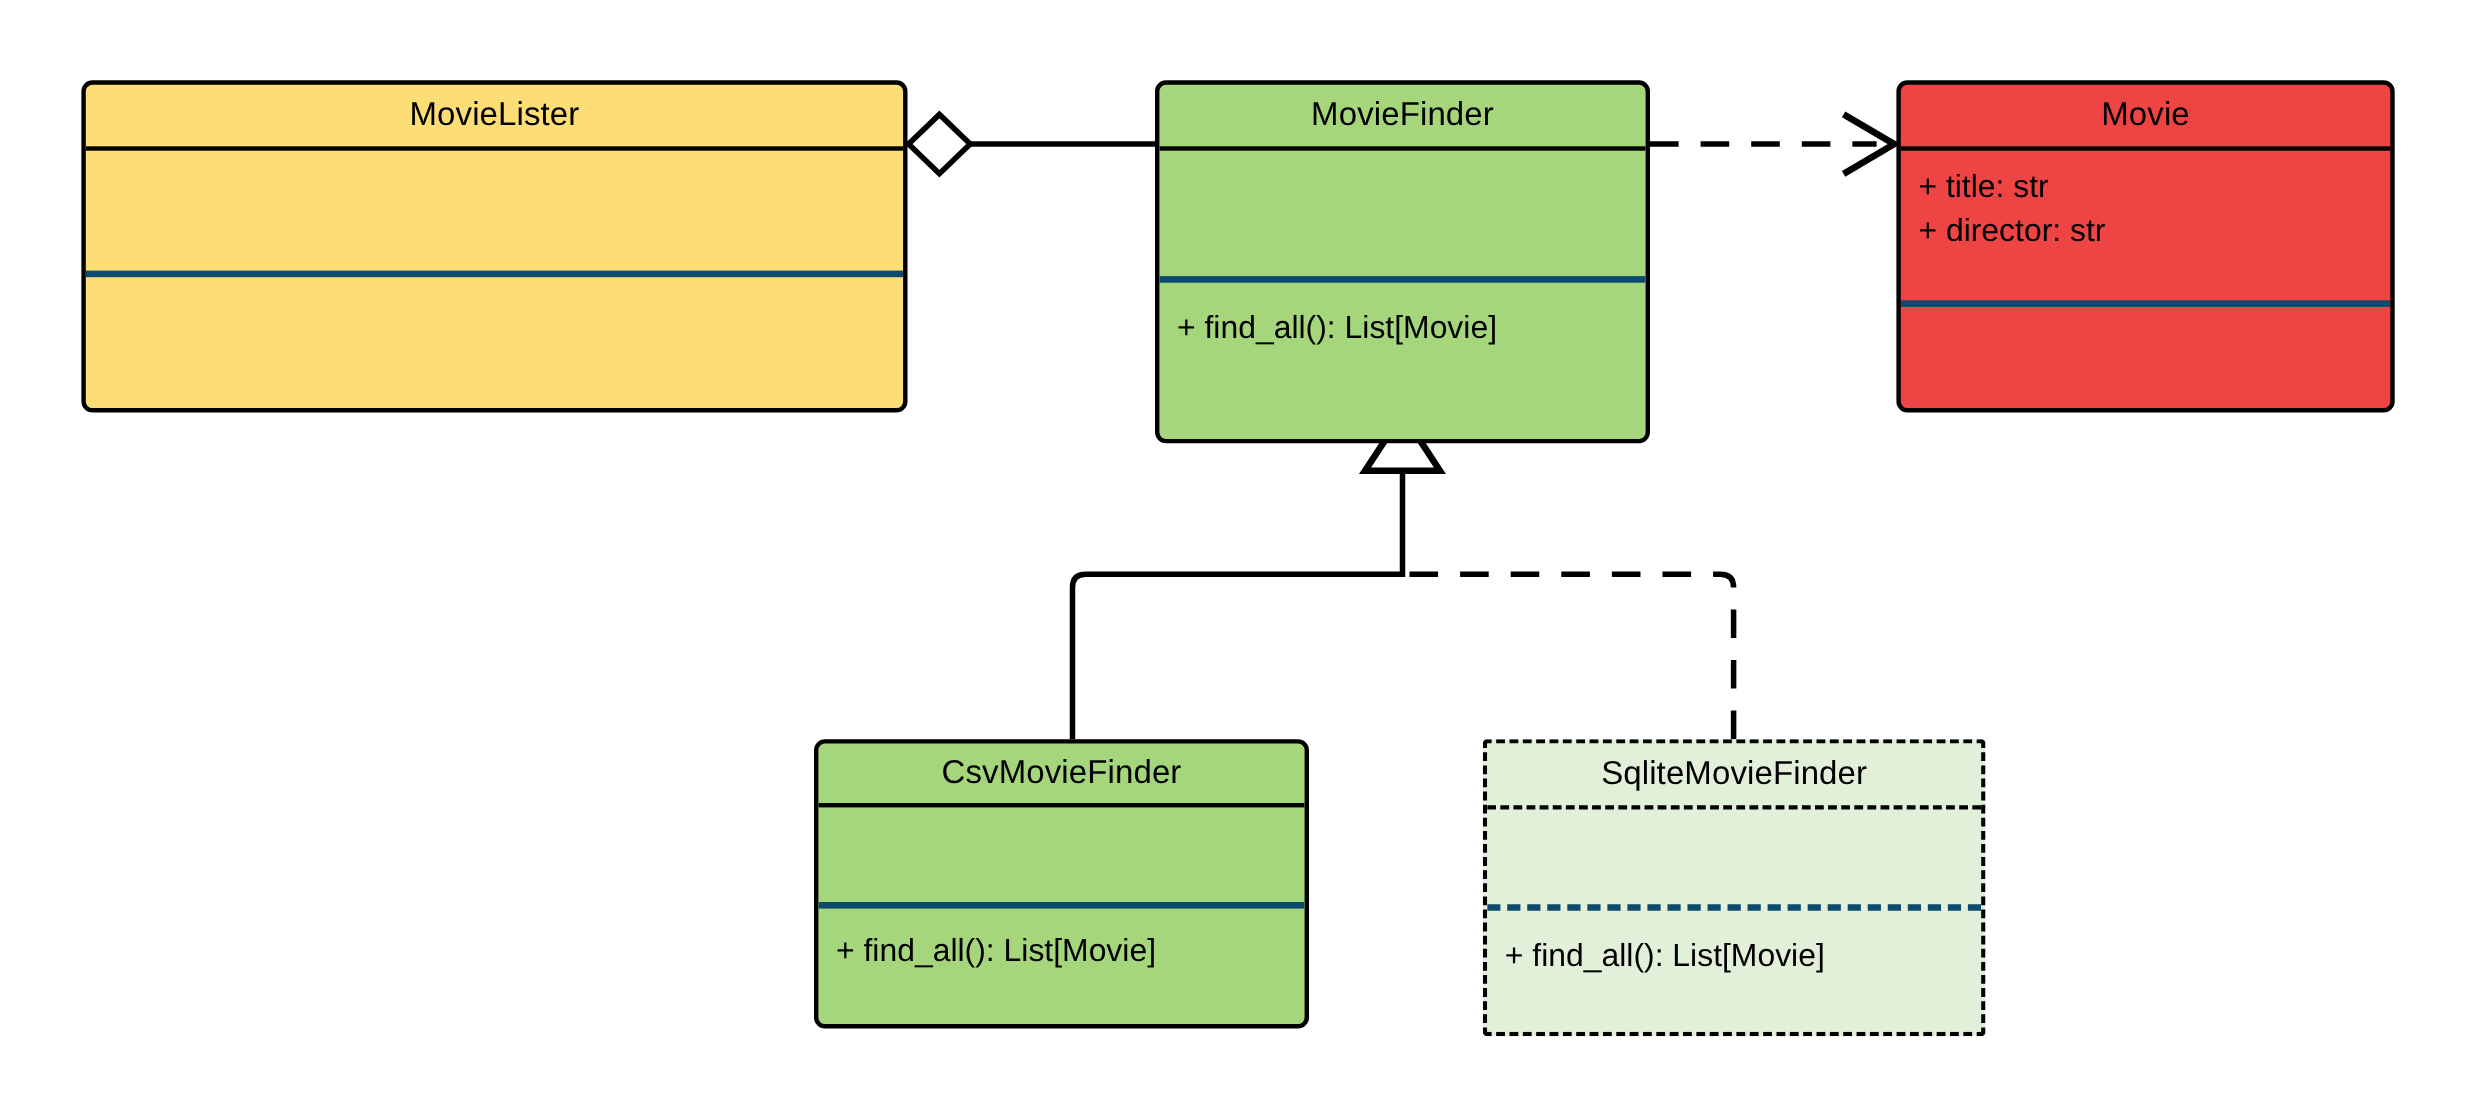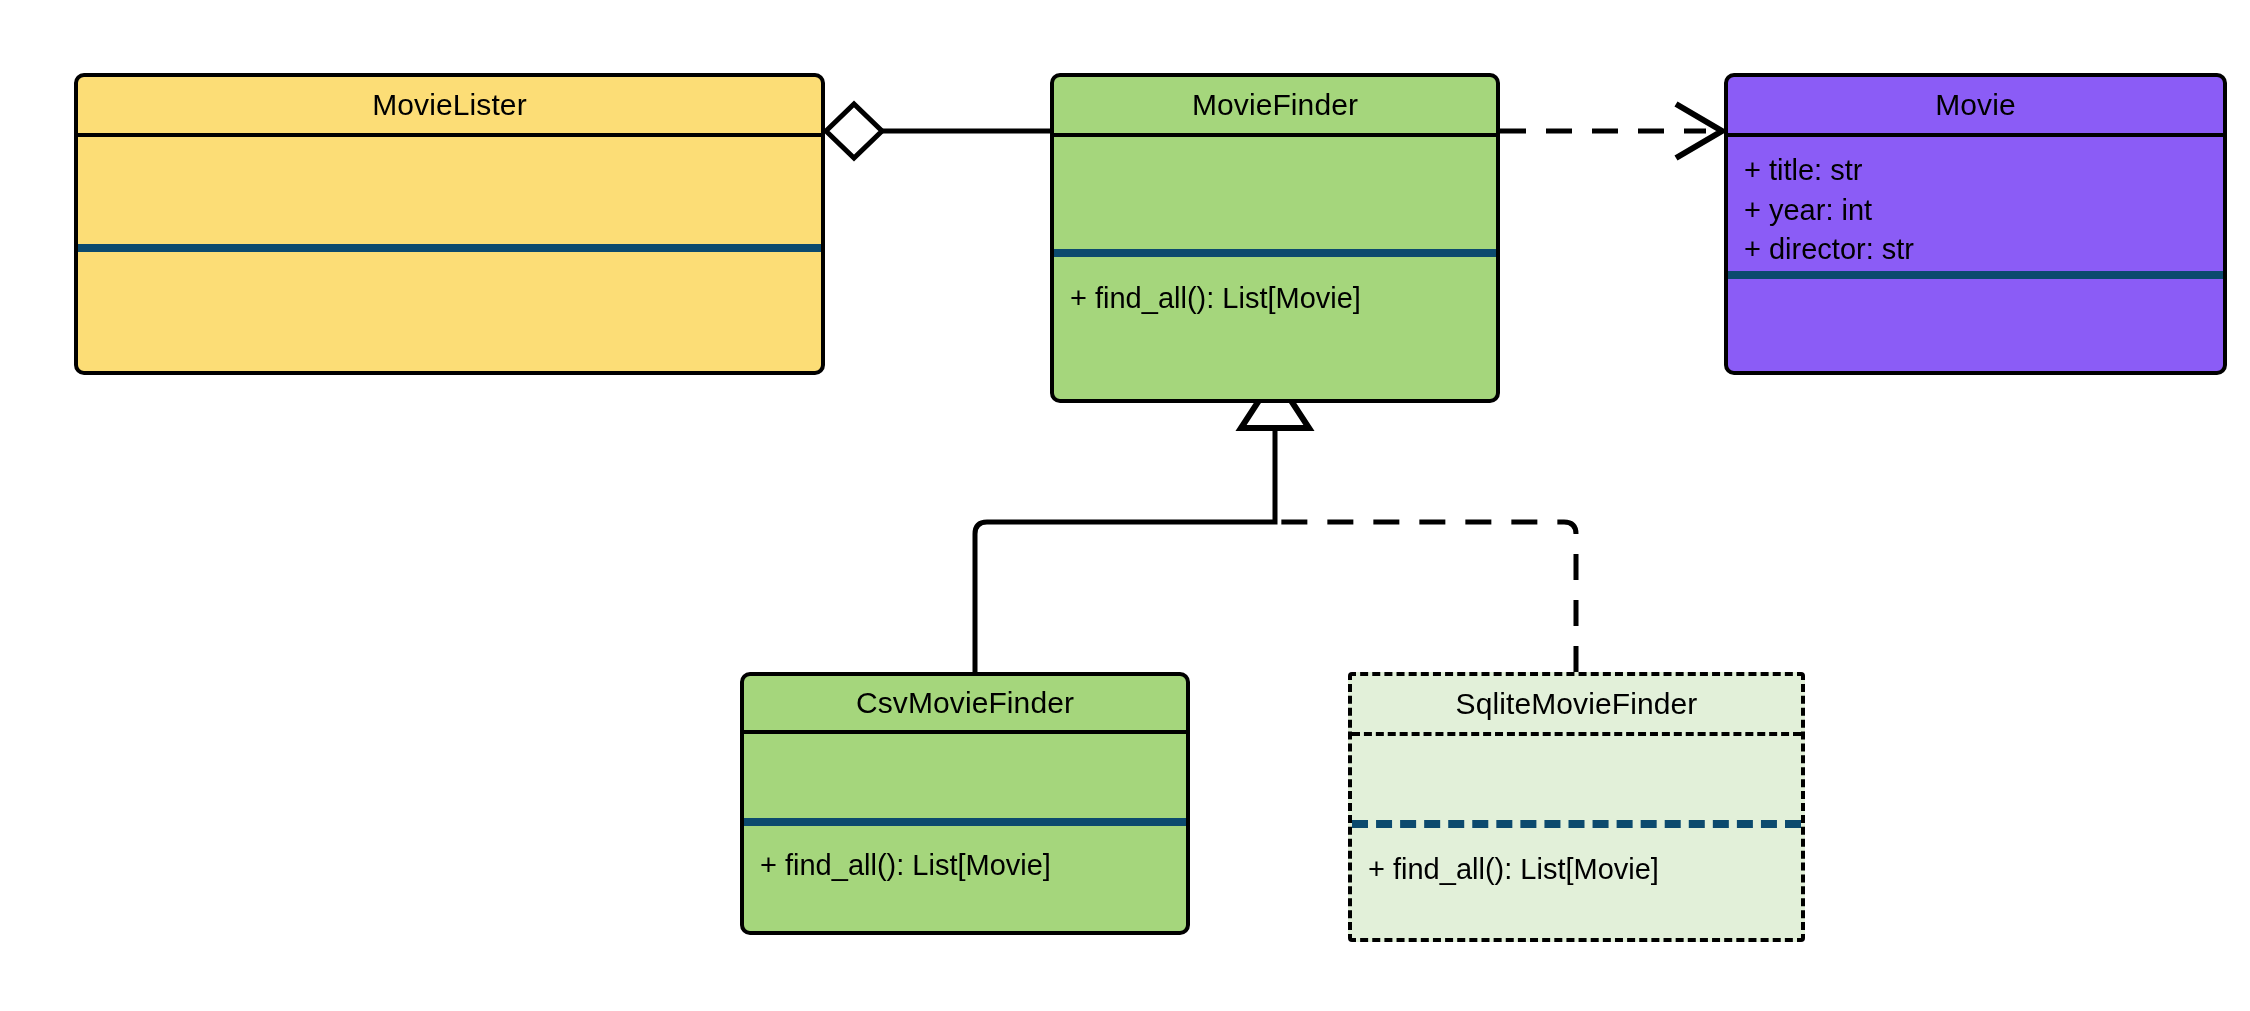--- a/index.html
+++ b/index.html
@@ -58,21 +58,21 @@
 
   .cls-attrs, .cls-methods {
     box-sizing: border-box;
     padding: 10px 16px 4px 16px;
     font-size: 29px;
     line-height: 1.37;
     color: #000000;
     flex: none;
   }
   .cls-attrs {
-    border-bottom: 8px solid #0c4a6e;
+    border-bottom: 6px solid #0c4a6e;
   }
   .uml-class.dashed .cls-attrs {
     border-bottom-style: dashed;
   }
   .cls-attrs.empty, .cls-methods.empty {
     padding: 0;
   }
   .member-line {
     white-space: pre;
   }
@@ -81,21 +81,21 @@
   #class-movielister   { left: 74px;   top: 73px;  width: 751px; height: 302px; background: #FCDD76; }
   #class-movielister .cls-title   { height: 60px; }
   #class-movielister .cls-attrs   { height: 115px; }
   #class-movielister .cls-methods { height: 119px; padding-top: 16px; }
 
   #class-moviefinder   { left: 1050px; top: 73px;  width: 450px; height: 330px; background: #A5D67C; }
   #class-moviefinder .cls-title   { height: 60px; }
   #class-moviefinder .cls-attrs   { height: 120px; }
   #class-moviefinder .cls-methods { height: 114px; padding-top: 22px; }
 
-  #class-movie         { left: 1724px; top: 73px;  width: 503px; height: 302px; background: #8b5cf6; }
+  #class-movie         { left: 1724px; top: 73px;  width: 453px; height: 302px; background: #ef4444; }
   #class-movie .cls-title   { height: 60px; }
   #class-movie .cls-attrs   { height: 142px; padding-top: 14px; }
   #class-movie .cls-methods { height: 92px; }
 
   #class-csvmoviefinder { left: 740px;  top: 672px; width: 450px; height: 263px; background: #A5D67C; }
   #class-csvmoviefinder .cls-title   { height: 58px; }
   #class-csvmoviefinder .cls-attrs   { height: 92px; }
   #class-csvmoviefinder .cls-methods { height: 105px; padding-top: 20px; }
 
   #class-sqlitemoviefinder { left: 1348px; top: 672px; width: 457px; height: 270px; background: #E2F0D9; }
@@ -140,21 +140,20 @@
     <div class="cls-attrs empty"></div>
     <div class="cls-methods">
       <div class="member-line">+ find_all(): List[Movie]</div>
     </div>
   </div>
 
   <div class="uml-class" id="class-movie">
     <div class="cls-title">Movie</div>
     <div class="cls-attrs">
       <div class="member-line">+ title: str</div>
-      <div class="member-line">+ year: int</div>
       <div class="member-line">+ director: str</div>
     </div>
     <div class="cls-methods empty"></div>
   </div>
 
   <div class="uml-class" id="class-csvmoviefinder">
     <div class="cls-title">CsvMovieFinder</div>
     <div class="cls-attrs empty"></div>
     <div class="cls-methods">
       <div class="member-line">+ find_all(): List[Movie]</div>

